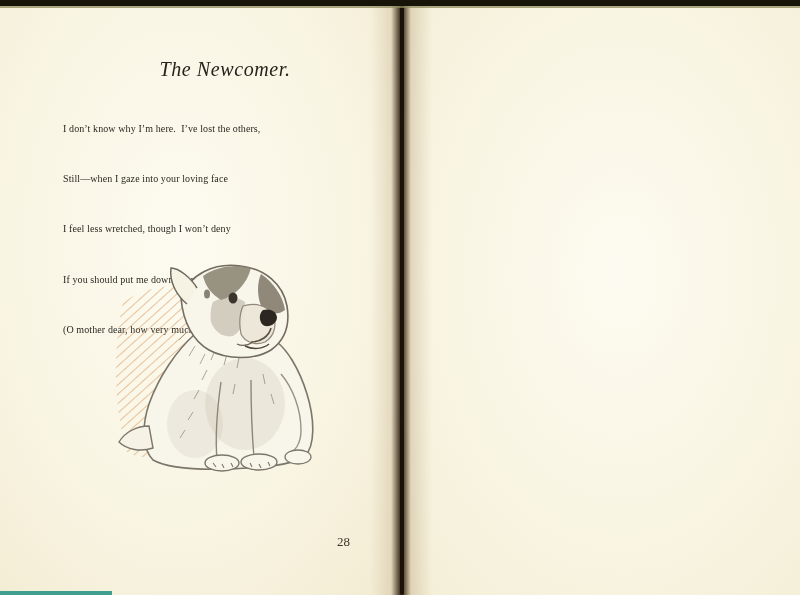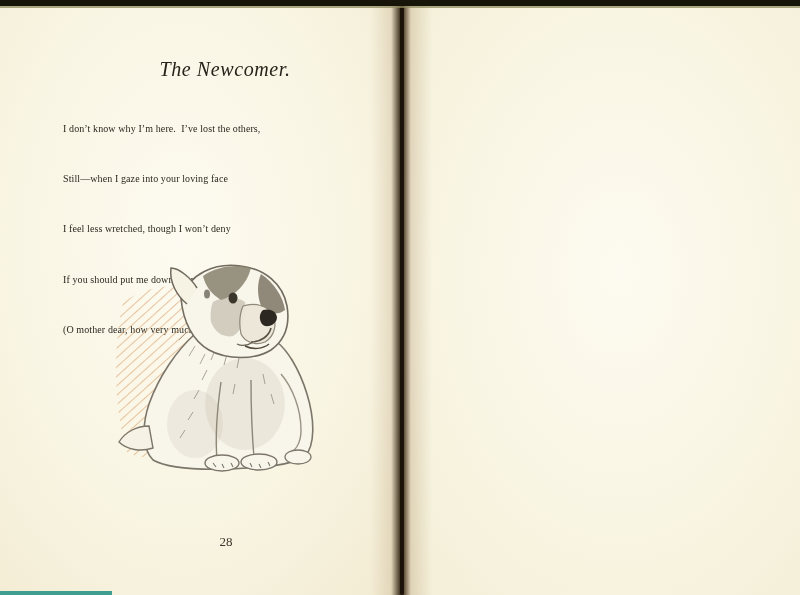--- a/index.html
+++ b/index.html
@@ -35,21 +35,21 @@
   }
   .title-left{left:70px;top:50px;width:310px;}
   .poem{
     position:absolute;font-size:10px;line-height:16.8px;color:#2b2820;
     white-space:pre;letter-spacing:.1px;
   }
   .poem-left{left:63px;top:79px;width:330px;}
   .poem-line{height:16.8px;}
   .poem-line.indent{padding-left:62px;}
   .page-num{position:absolute;font-size:13px;color:#3a362b;text-align:center;}
-  .num-left{left:86px;top:526px;width:280px;}
+  .num-left{left:70px;top:526px;width:280px;text-align:right;}
 
   .illus{position:absolute;}
   .illus-puppy{left:95px;top:246px;width:256px;height:232px;}
 </style>
 </head>
 <body>
 
 <div class="spread">
 
   <div class="left-page">

